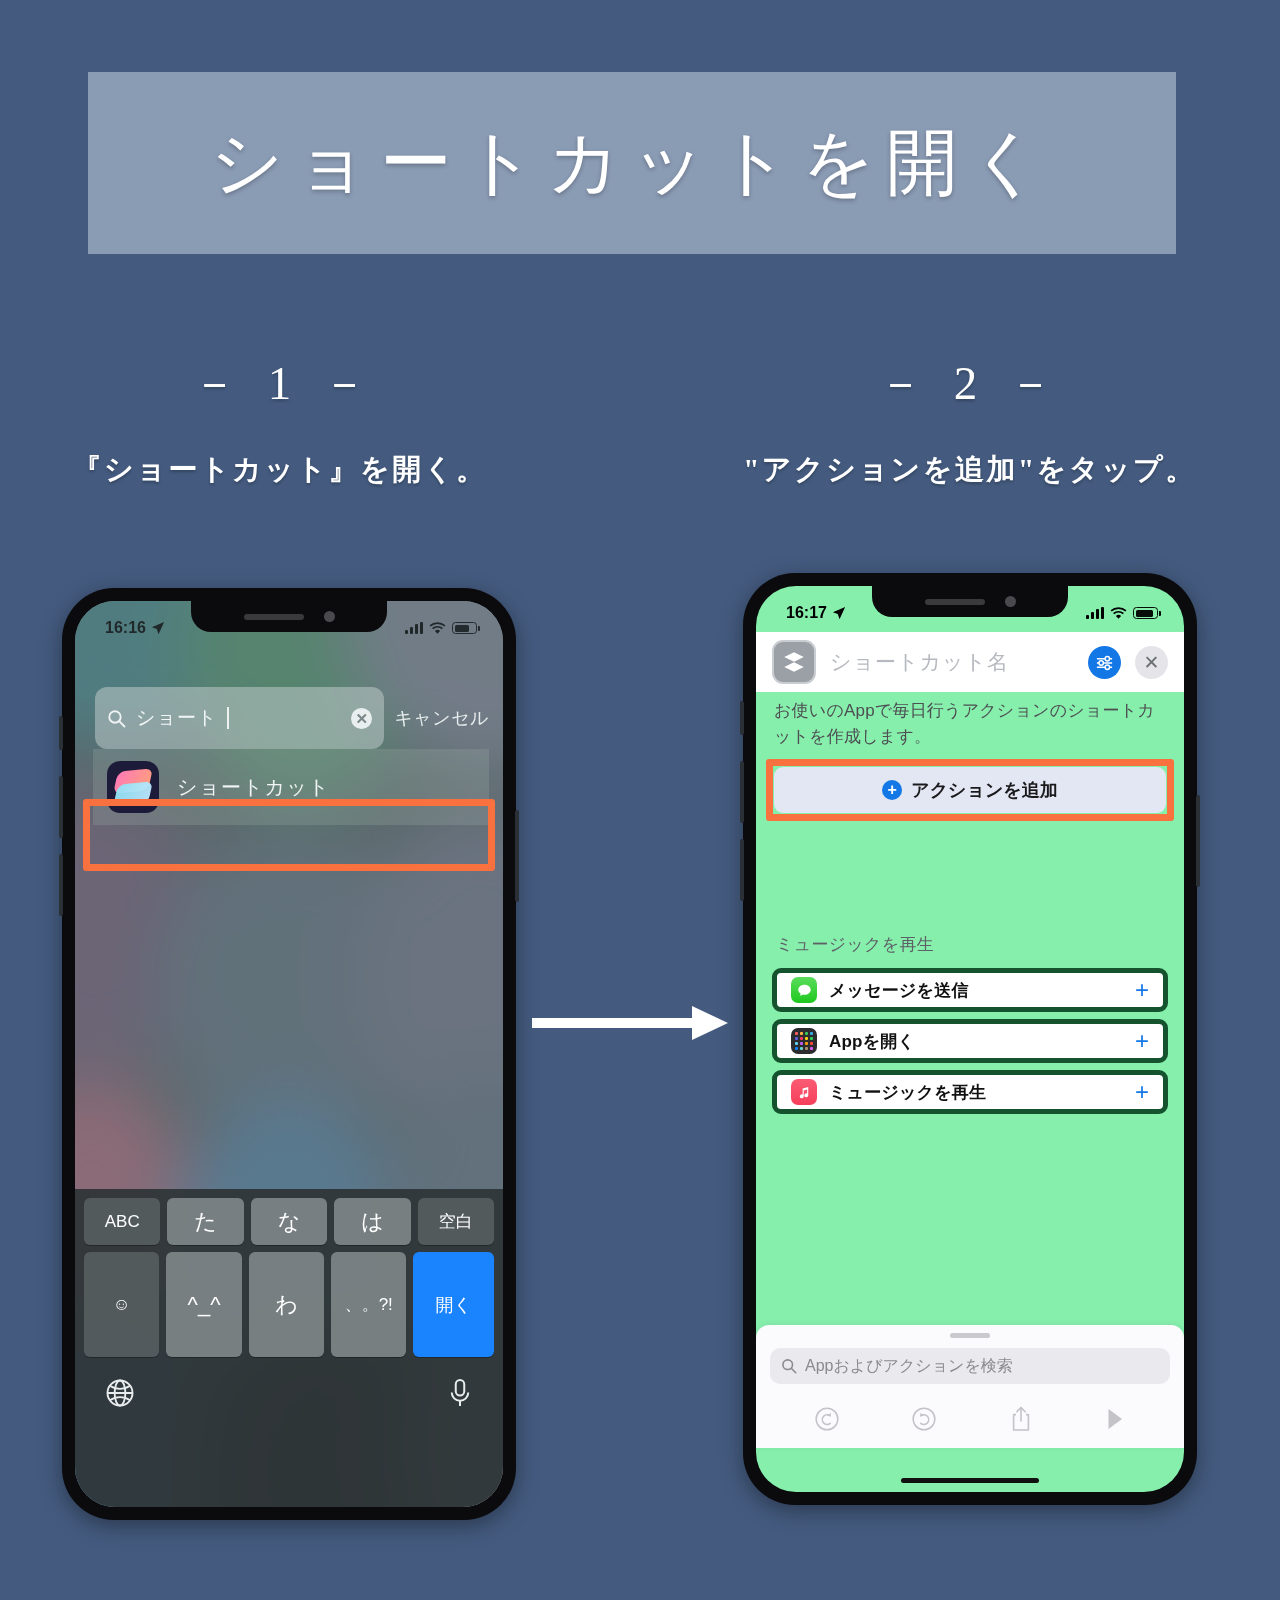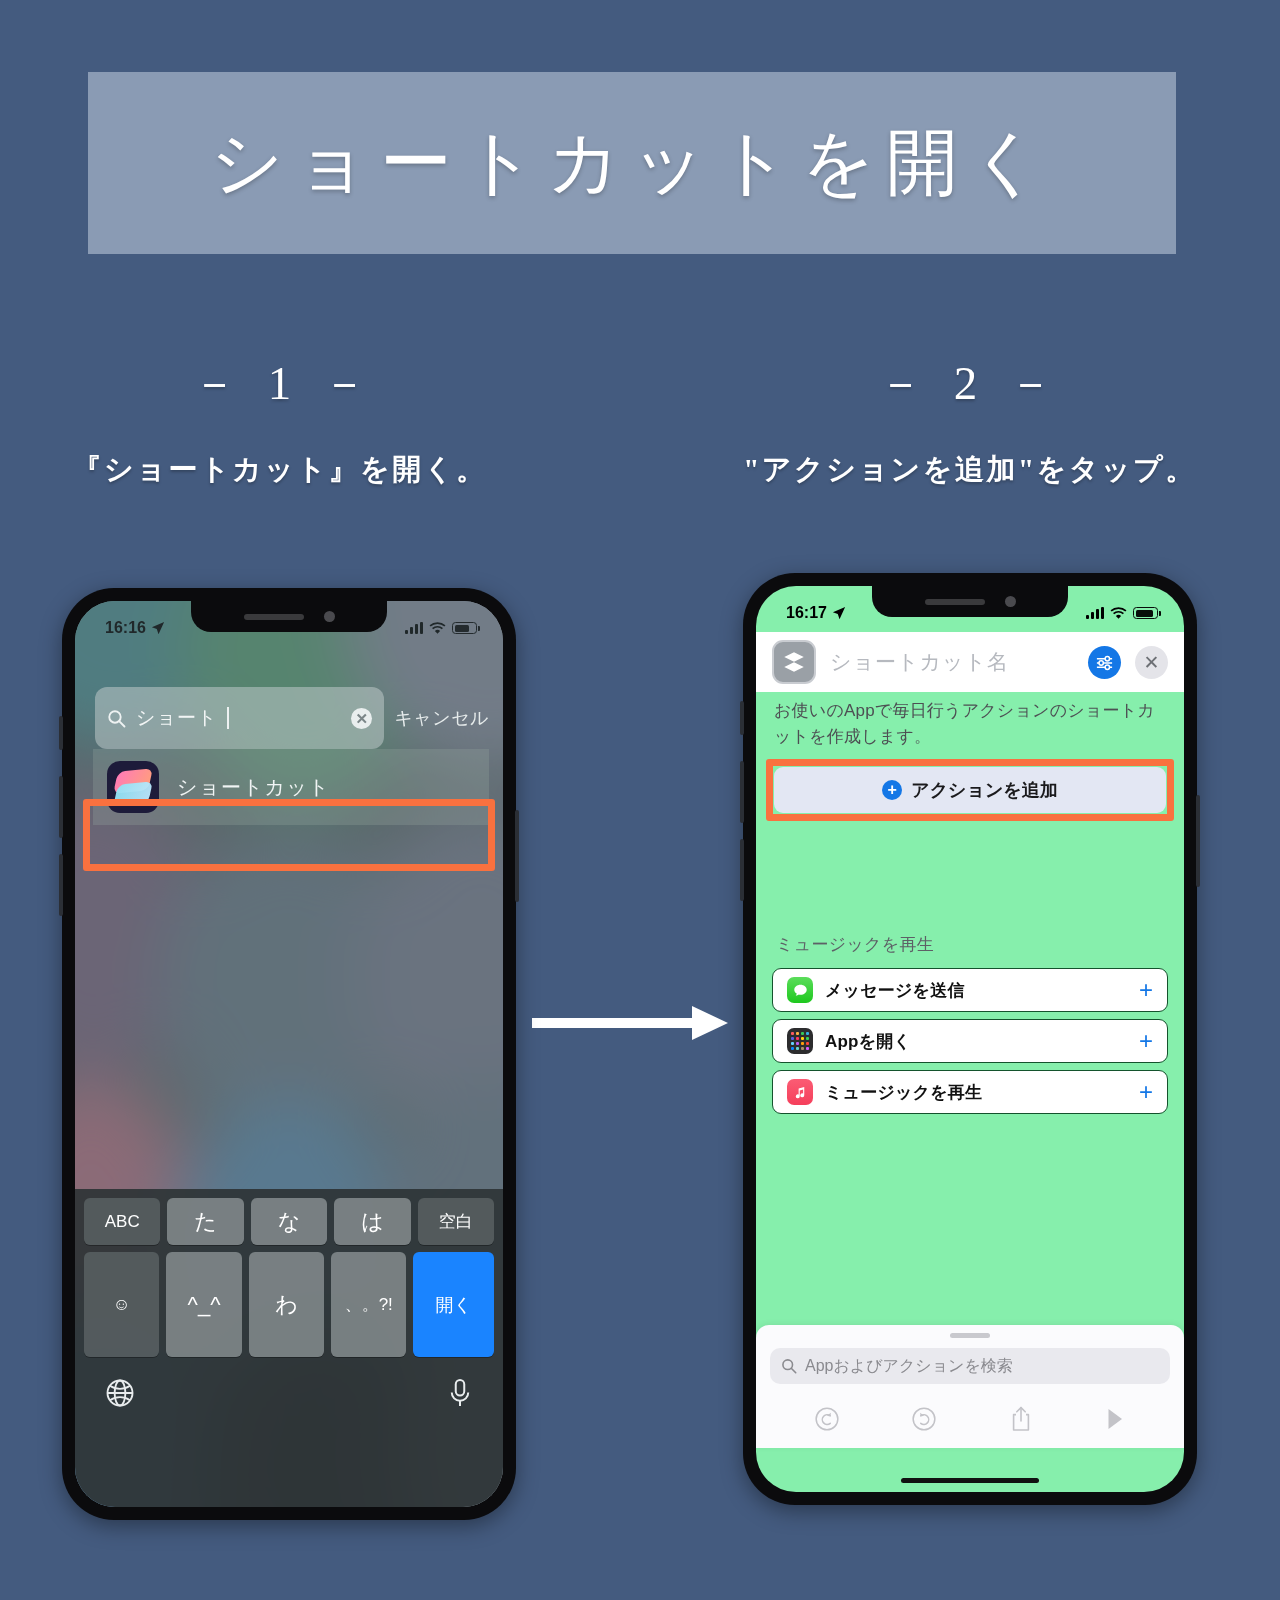--- a/index.html
+++ b/index.html
@@ -246,21 +246,21 @@
     display: flex; align-items: center; justify-content: center;
   }
   #hl2 { left: 10px; top: 173px; width: 408px; height: 62px; }
 
   .sug-title {
     position: absolute; top: 347px; left: 20px;
     color: #5d6066; font-size: 17px; letter-spacing: .3px;
   }
   .sug-list { position: absolute; top: 382px; left: 16px; right: 16px; }
   .sug-row {
-    height: 44px; background: #fff; border: 1px solid #14532d; border-radius: 9px;
+    height: 44px; background: #fff; border: 5px solid #14532d; border-radius: 9px;
     display: flex; align-items: center; gap: 12px; padding: 0 14px; margin-bottom: 7px;
   }
   .sug-ic { width: 26px; height: 26px; border-radius: 7px; flex: none; position: relative; overflow:hidden; }
   .sug-label { font-size: 17px; font-weight: 700; color: #111; letter-spacing: .2px; }
   .sug-plus { margin-left: auto; color: #1477e6; font-size: 24px; font-weight: 300; line-height: 1; }
 
   .grid-ic { display: grid; grid-template-columns: repeat(4,1fr); gap: 1.5px; padding: 4px; background: #2c2c2e; width:100%; height:100%; }
   .grid-ic span { border-radius: 1px; display: block; }
 
   .sheet {

